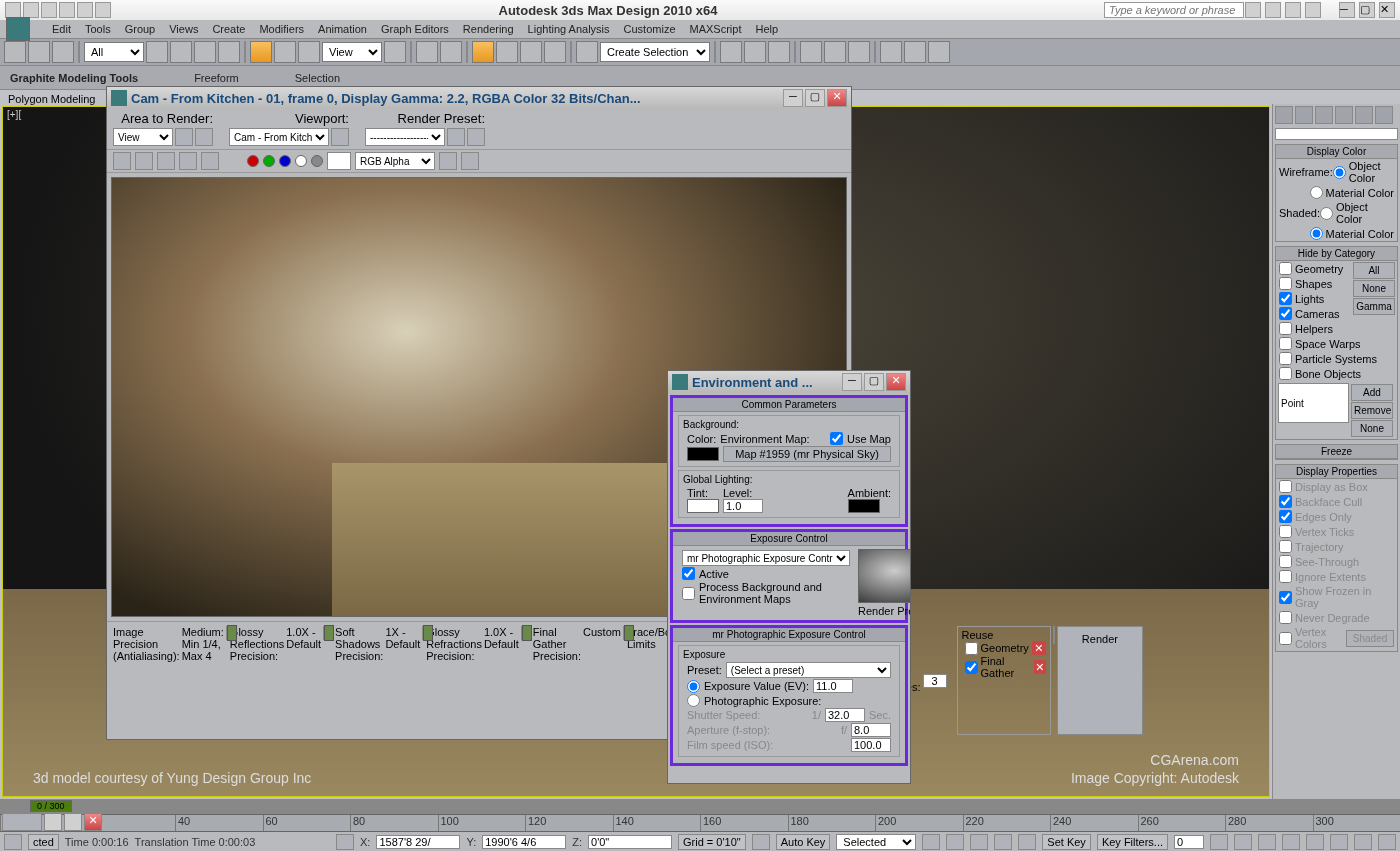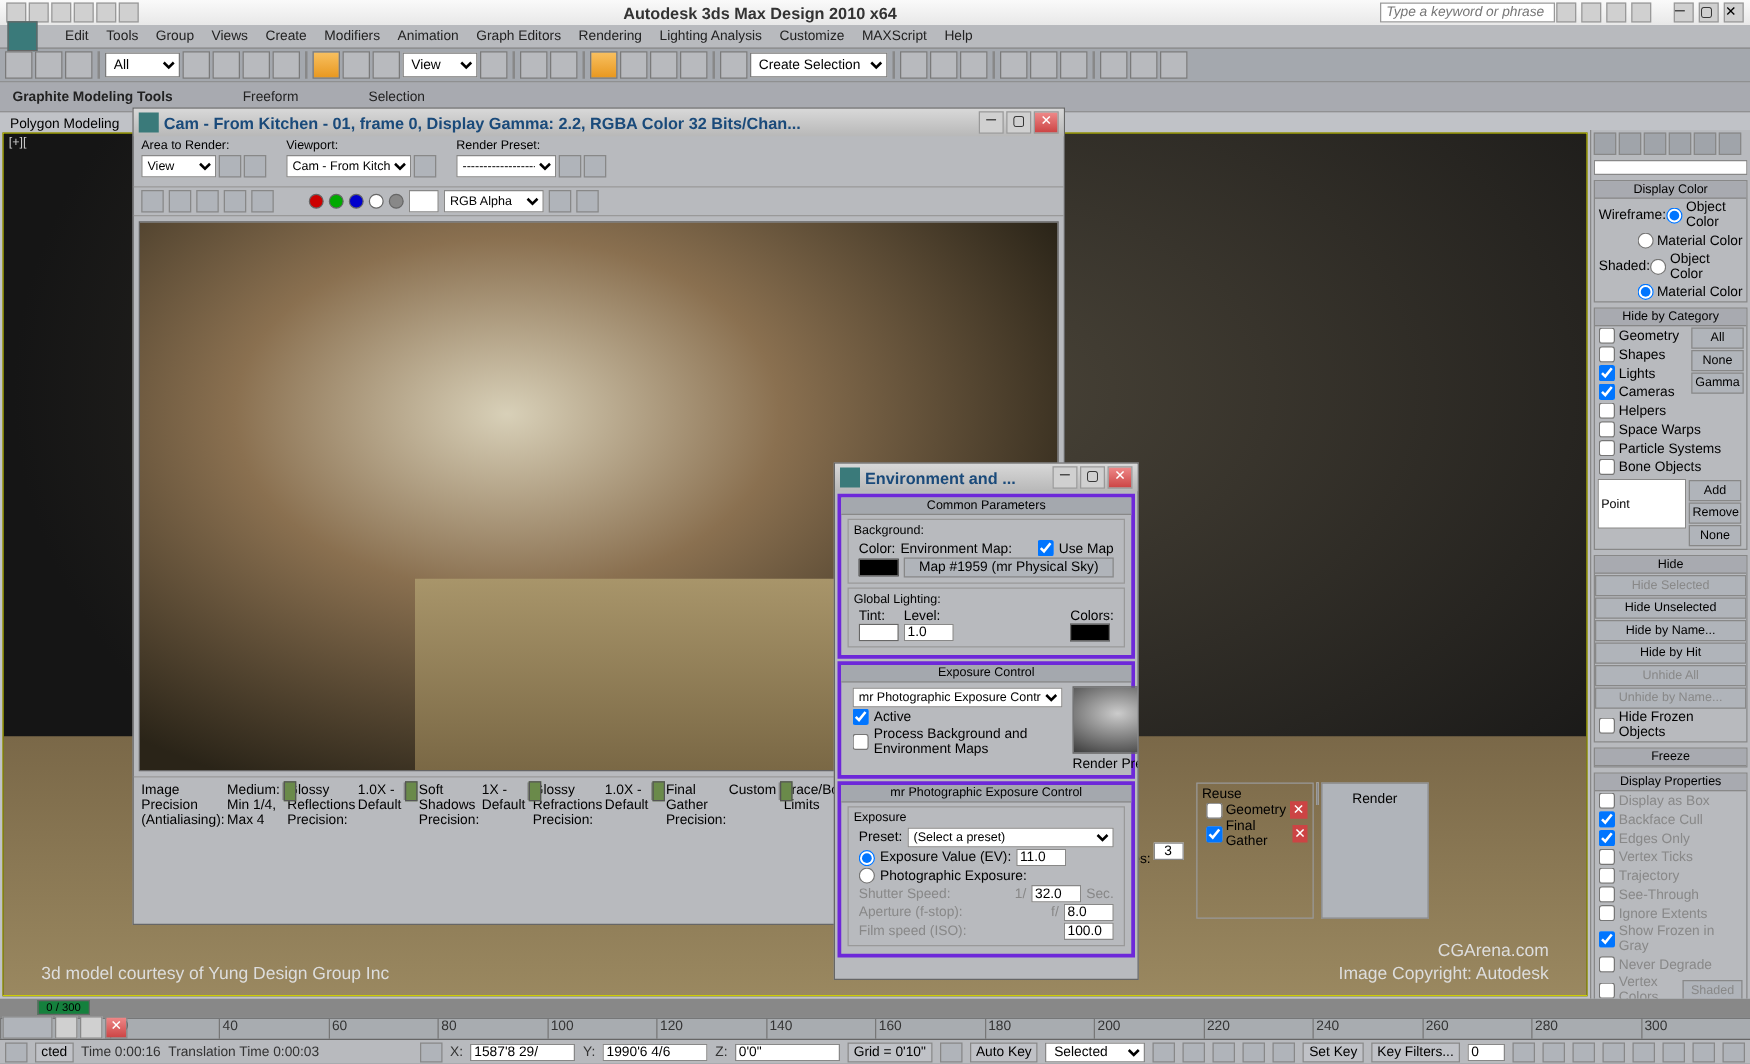--- a/index.html
+++ b/index.html
@@ -36,39 +36,39 @@
 .rp-section { border: 1px solid #888; margin-bottom: 4px; }
 .rp-sec-hdr { background: #a8aab0; text-align: center; padding: 1px; font-size: 10px; border-bottom: 1px solid #888; }
 .rp-row { display: flex; align-items: center; padding: 1px 3px; font-size: 10px; }
 .rp-row .lbl { flex: 1; }
 .rp-row input[type=checkbox], .rp-row input[type=radio] { margin-right: 3px; }
 .rp-btn { width: 100%; background: #b0b4ba; border: 1px solid #888; padding: 2px; text-align: center; font-size: 10px; margin-top: 1px; }
 .rp-btn.sm { width: 42px; display: inline-block; }
 .rp-input { width: 60px; border: 1px solid #888; background: #fff; padding: 1px 2px; font-size: 10px; }
 .status-bar { position: absolute; bottom: 0; left: 0; right: 0; height: 52px; background: #b8babe; border-top: 1px solid #888; }
 .timeline { height: 14px; background: #888; position: relative; display: flex; }
-.timeline .frame-ind { position: absolute; left: 30px; top: 0; background: #15803d; border: 1px solid #666; padding: 0 6px; font-size: 9px; }
+.timeline .frame-ind { position: absolute; left: 30px; top: 0; background: #4d7c0f; border: 1px solid #666; padding: 0 6px; font-size: 9px; }
 .time-ruler { height: 18px; background: #a8acb0; border-top: 1px solid #666; border-bottom: 1px solid #666; display: flex; font-size: 9px; color: #333; }
 .time-ruler .tick { flex: 1; border-left: 1px solid #777; padding-left: 2px; }
 .status-row { height: 20px; display: flex; align-items: center; padding: 0 4px; gap: 6px; font-size: 10px; }
 .status-row .sr-item { border: 1px solid #888; background: #c0c2c7; padding: 1px 4px; }
 .status-row .sr-label { color: #333; }
 .status-row .sr-input { width: 84px; border: 1px solid #888; background: #fff; padding: 0 2px; }
 .status-row .sr-btn { width: 18px; height: 16px; background: #b0b4ba; border: 1px solid #888; }
 
 
 .render-win { position: absolute; top: 86px; left: 106px; width: 746px; height: 654px; background: #b8babe; border: 1px solid #666; display: flex; flex-direction: column; }
 .win-titlebar { height: 22px; background: linear-gradient(#d8d8d8, #b8b8b8); display: flex; align-items: center; padding: 0 4px; }
 .win-titlebar .wt-icon { width: 16px; height: 16px; background: #3a7a7a; margin-right: 4px; }
 .win-titlebar .wt-title { flex: 1; color: #1a4a7a; font-weight: bold; font-size: 13px; }
 .win-titlebar .wt-btn { width: 20px; height: 18px; background: #d0d0d0; border: 1px solid #999; margin-left: 2px; text-align: center; }
 .win-titlebar .wt-btn.close { background: linear-gradient(#e88, #c44); color: #fff; }
 .rw-bar1 { height: 40px; display: flex; padding: 2px 6px; gap: 16px; }
 .rw-bar1 .grp { display: flex; flex-direction: column; gap: 2px; }
-.rw-bar1 .grp .gl { font-size: 10px; }
+.rw-bar1 .grp .gl { font-size: 13px; text-align: right; }
 .rw-bar1 .grp .gr { display: flex; gap: 2px; align-items: center; }
 .rw-bar1 select, .rw-bar1 .mini-btn { height: 18px; border: 1px solid #888; background: #fff; font-size: 10px; }
 .rw-bar1 .mini-btn { width: 18px; background: #b0b4ba; }
 .rw-bar2 { height: 24px; display: flex; align-items: center; padding: 0 6px; gap: 4px; border-top: 1px solid #999; border-bottom: 1px solid #999; }
 .rw-bar2 .mini-btn { width: 18px; height: 18px; border: 1px solid #888; background: #b0b4ba; }
 .rw-bar2 .dot { width: 12px; height: 12px; border-radius: 50%; border: 1px solid #666; }
 .rw-bar2 select { height: 18px; border: 1px solid #888; background: #fff; font-size: 10px; }
 .rw-render { flex: 1; margin: 4px; border: 1px solid #666; background: radial-gradient(ellipse at 40% 35%, #d8d0b8 0%, #8a7050 35%, #2a2418 80%); position: relative; }
 .rw-floor { position: absolute; bottom: 0; left: 30%; right: 0; height: 35%; background: linear-gradient(#a8956a, #7a6845); }
 .rw-footer { height: 118px; display: flex; padding: 4px 6px; gap: 10px; border-top: 1px solid #999; font-size: 10px; }
@@ -284,33 +284,20 @@
       <div style="display:flex;gap:2px;padding:2px">
         <input class="rp-input" style="flex: 1 1 0%; height: 40px;" value="Point">
         <div style="width:44px">
           <div class="rp-btn sm">Add</div>
           <div class="rp-btn sm">Remove</div>
           <div class="rp-btn sm">None</div>
         </div>
       </div>
     </div>
 
-    <div class="rp-section">
-      <div class="rp-sec-hdr">Hide</div>
-      <div class="rp-btn" style="color:#888">Hide Selected</div>
-      <div class="rp-btn">Hide Unselected</div>
-      <div class="rp-btn">Hide by Name...</div>
-      <div class="rp-btn">Hide by Hit</div>
-      <div class="rp-btn" style="color:#888">Unhide All</div>
-      <div class="rp-btn" style="color:#888">Unhide by Name...</div>
-      <div class="rp-row">
-          <input type="checkbox" style="">
-          <span>Hide Frozen Objects</span>
-        </div>
-    </div>
 
     <div class="rp-section">
         <div class="rp-sec-hdr">Freeze</div>
       </div>
 
     <div class="rp-section">
       <div class="rp-sec-hdr">Display Properties</div>
       <div class="rp-row">
           <input type="checkbox" style="">
           <span style="color:#888">Display as Box</span>
@@ -562,21 +549,21 @@
         </div>
         <div class="env-fieldset">
           <div class="fs-label">Global Lighting:</div>
           <div class="env-row">
             <div>
                 <div>Tint:</div>
                 <div class="swatch white"></div>
               </div>
             <div><div>Level:</div><input class="espin" value="1.0" style=""></div>
             <div style="margin-left:auto">
-                <div>Colors:</div>
+                <div>Ambient:</div>
                 <div class="swatch"></div>
               </div>
           </div>
         </div>
       </div>
     </div>
     <div class="env-roll">
       <div class="env-roll-hdr">Exposure Control</div>
       <div class="env-roll-body">
         <div style="display:flex;gap:4px">

